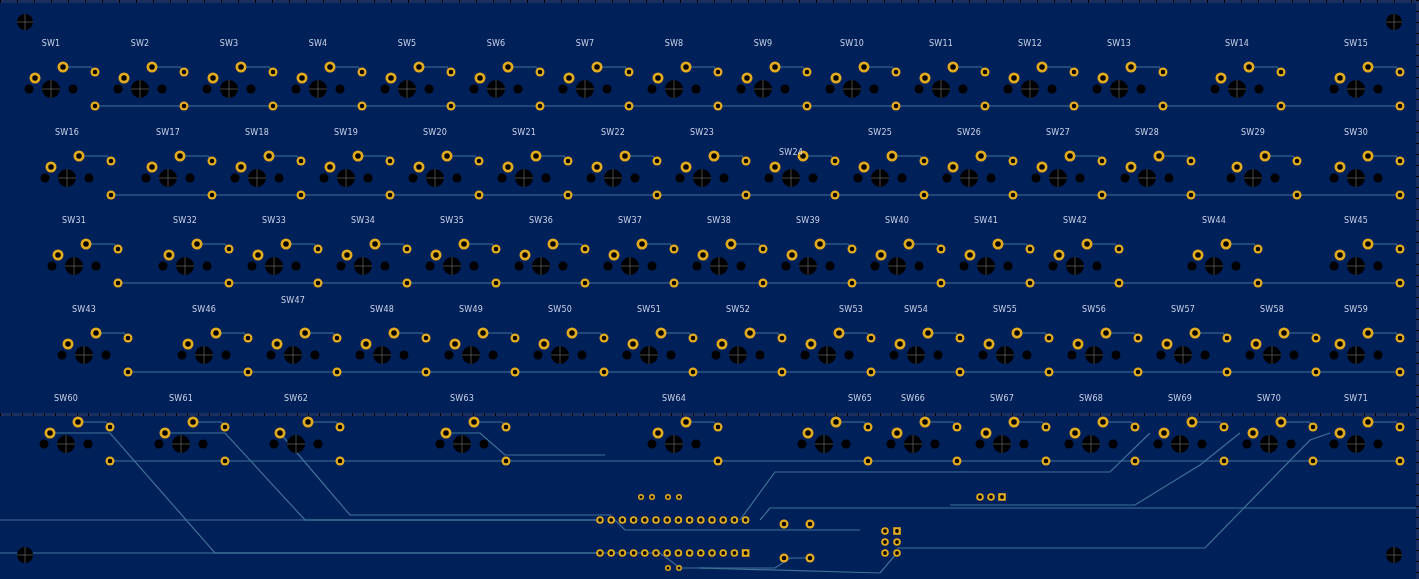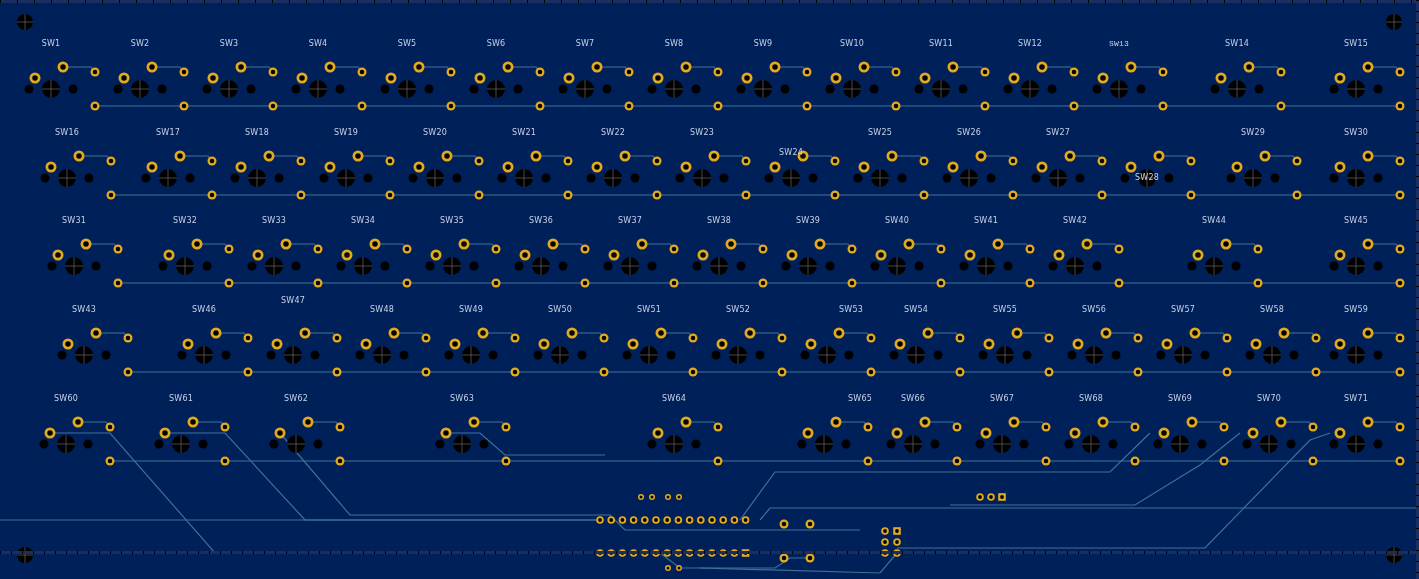--- a/index.html
+++ b/index.html
@@ -1,17 +1,17 @@
 <!DOCTYPE html>
 <html><head>
 <meta charset="utf-8">
 <style>
   html,body{margin:0;padding:0;background:#00205a;}
   body{width:1419px;height:579px;overflow:hidden;position:relative;font-family:"DejaVu Sans",sans-serif;}
-  #board{position:absolute;left:0;top:0;width:1419px;height:554px;}
+  #board{position:absolute;left:0;top:0;width:1419px;height:416px;}
   .ruler-top{position:absolute;left:0;top:0;width:1419px;height:3px;background:repeating-linear-gradient(90deg,#000 0 1px,#1a2e60 1px 17px);}
   .ruler-bot{position:absolute;left:0;bottom:0;width:1419px;height:3px;background:repeating-linear-gradient(90deg,#000 0 1px,#1a2e60 1px 11px);}
   .ruler-right{position:absolute;right:0;top:0;width:3px;height:579px;background:repeating-linear-gradient(180deg,#000 0 1px,#1a2e60 1px 11px);}
   .lbl{position:absolute;font-size:8px;color:#c8d2e6;transform:translateX(-50%);white-space:nowrap;letter-spacing:0.2px;}
 </style>
 </head>
 <body>
 
 <div id="board">
   <svg id="pcb" width="1419" height="579" xmlns="http://www.w3.org/2000/svg">
@@ -1214,36 +1214,36 @@
       <div class="lbl" style="left: 229px; top: 39px;">SW3</div>
       <div class="lbl" style="left: 318px; top: 39px;">SW4</div>
       <div class="lbl" style="left: 407px; top: 39px;">SW5</div>
       <div class="lbl" style="left: 496px; top: 39px;">SW6</div>
       <div class="lbl" style="left: 585px; top: 39px;">SW7</div>
       <div class="lbl" style="left: 674px; top: 39px;">SW8</div>
       <div class="lbl" style="left: 763px; top: 39px;">SW9</div>
       <div class="lbl" style="left: 852px; top: 39px;">SW10</div>
       <div class="lbl" style="left: 941px; top: 39px;">SW11</div>
       <div class="lbl" style="left: 1030px; top: 39px;">SW12</div>
-      <div class="lbl" style="left: 1119px; top: 39px; font-family: Liberation Mono, monospace;">SW13</div>
+      <div class="lbl" style="left: 1119px; top: 39px;">SW13</div>
       <div class="lbl" style="left: 1237px; top: 39px;">SW14</div>
       <div class="lbl" style="left: 1356px; top: 39px;">SW15</div>
       <div class="lbl" style="left: 67px; top: 128px;">SW16</div>
       <div class="lbl" style="left: 168px; top: 128px;">SW17</div>
       <div class="lbl" style="left: 257px; top: 128px;">SW18</div>
       <div class="lbl" style="left: 346px; top: 128px;">SW19</div>
       <div class="lbl" style="left: 435px; top: 128px;">SW20</div>
       <div class="lbl" style="left: 524px; top: 128px;">SW21</div>
       <div class="lbl" style="left: 613px; top: 128px;">SW22</div>
       <div class="lbl" style="left: 702px; top: 128px;">SW23</div>
       <div class="lbl" style="left: 791px; top: 128px; margin-top: 20px;">SW24</div>
       <div class="lbl" style="left: 880px; top: 128px;">SW25</div>
       <div class="lbl" style="left: 969px; top: 128px;">SW26</div>
       <div class="lbl" style="left: 1058px; top: 128px;">SW27</div>
-      <div class="lbl" style="left: 1147px; top: 128px; margin-top: 45px;">SW28</div>
+      <div class="lbl" style="left: 1147px; top: 128px;">SW28</div>
       <div class="lbl" style="left: 1253px; top: 128px;">SW29</div>
       <div class="lbl" style="left: 1356px; top: 128px;">SW30</div>
       <div class="lbl" style="left: 74px; top: 216px;">SW31</div>
       <div class="lbl" style="left: 185px; top: 216px;">SW32</div>
       <div class="lbl" style="left: 274px; top: 216px;">SW33</div>
       <div class="lbl" style="left: 363px; top: 216px;">SW34</div>
       <div class="lbl" style="left: 452px; top: 216px;">SW35</div>
       <div class="lbl" style="left: 541px; top: 216px;">SW36</div>
       <div class="lbl" style="left: 630px; top: 216px;">SW37</div>
       <div class="lbl" style="left: 719px; top: 216px;">SW38</div>

